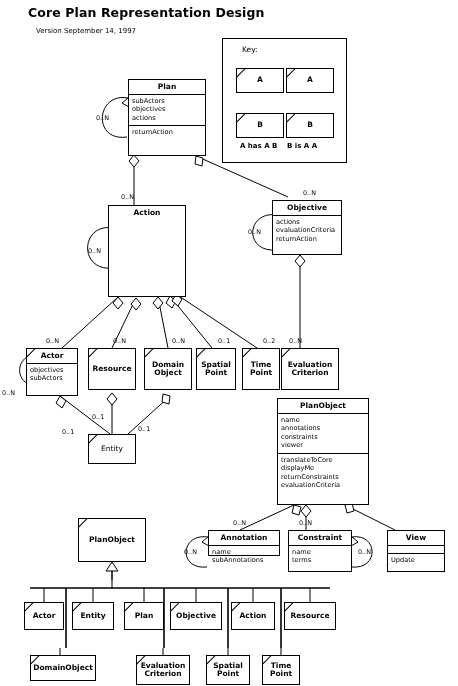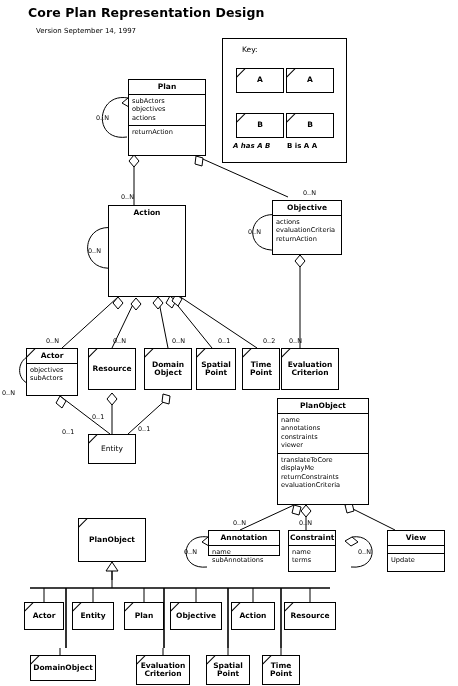--- a/index.html
+++ b/index.html
@@ -134,21 +134,21 @@
   <div class="keylab" style="left:232px;top:45px;">Key:</div>
 
   <div class="simple" style="left:236px;top:68px;width:48px;height:25px;">
     <span class="corner"></span>
     <span>A</span>
   </div>
   <div class="simple" style="left:236px;top:113px;width:48px;height:25px;">
     <span class="corner"></span>
     <span>B</span>
   </div>
-  <div class="keycap" style="left:233px;top:142px;font-style:italic;">A has A B</div>
+  <div class="keycap" style="left:240px;top:142px;">A has A B</div>
 
   <div class="simple" style="left:286px;top:68px;width:48px;height:25px;">
     <span class="corner"></span>
     <span>A</span>
   </div>
   <div class="simple" style="left:286px;top:113px;width:48px;height:25px;">
     <span class="corner"></span>
     <span>B</span>
   </div>
   <div class="keycap" style="left:287px;top:142px;">B is A A</div>
@@ -252,21 +252,21 @@
   <div class="box" style="left:208px;top:530px;width:72px;height:26px;">
     <div class="hd">Annotation</div>
     <div class="sec">
       <div>name</div>
       <div>subAnnotations</div>
     </div>
   </div>
   <div class="mult" style="left:184px;top:548px;">0..N</div>
 
   <div class="mult" style="left:299px;top:519px;">0..N</div>
-  <div class="box" style="left:288px;top:530px;width:48px;height:42px;">
+  <div class="box" style="left:288px;top:530px;width:64px;height:42px;">
     <div class="hd">Constraint</div>
     <div class="sec">
       <div>name</div>
       <div>terms</div>
     </div>
   </div>
   <div class="mult" style="left:358px;top:548px;">0..N</div>
 
   <div class="box" style="left:387px;top:530px;width:58px;height:42px;">
     <div class="hd">View</div>

